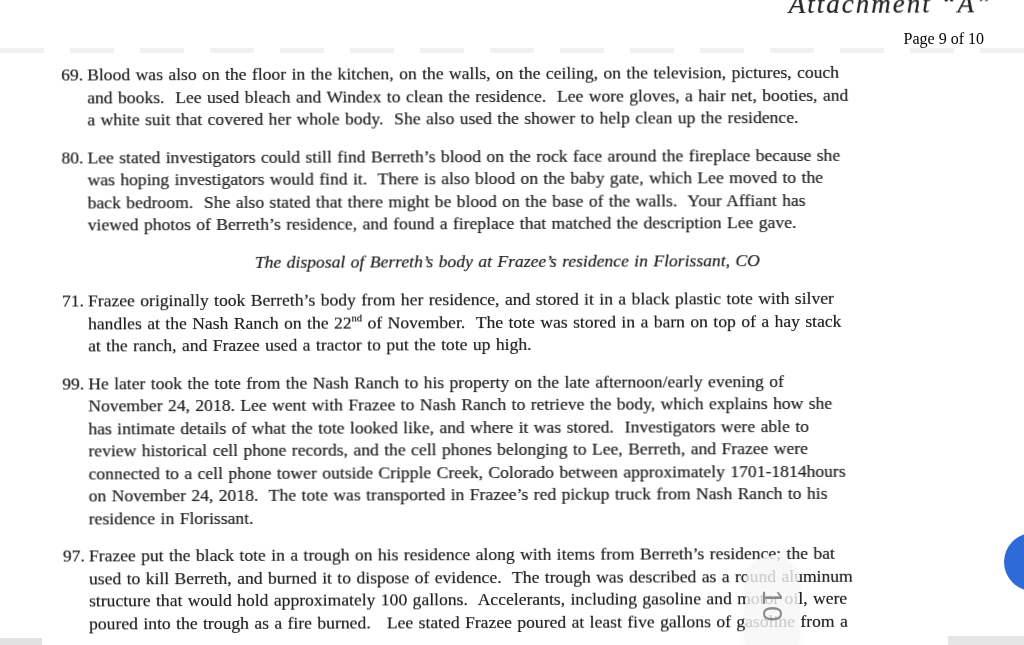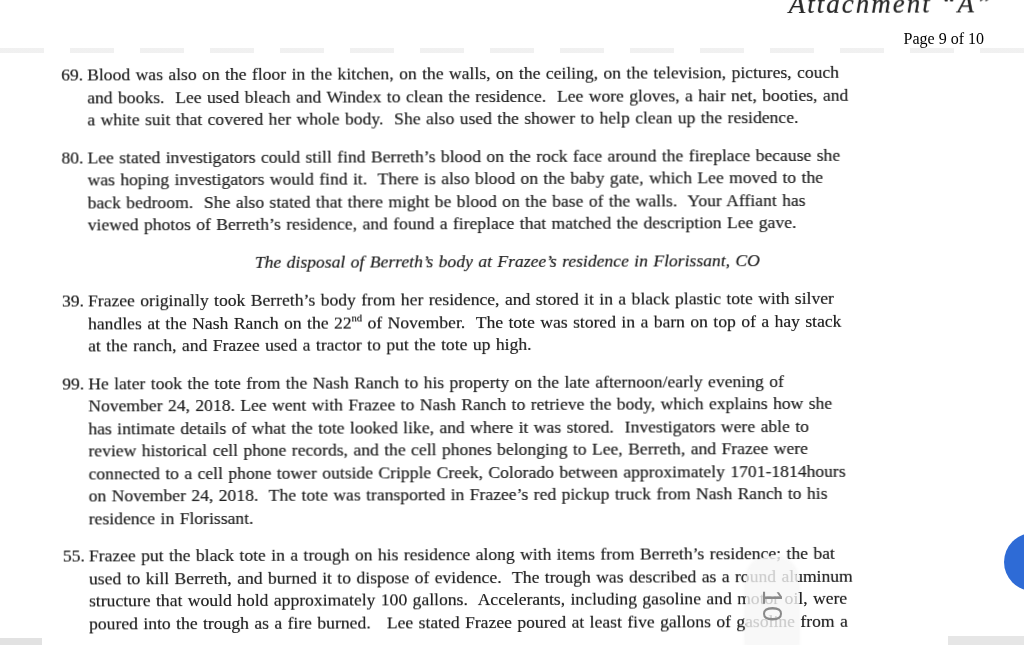--- a/index.html
+++ b/index.html
@@ -113,37 +113,37 @@
       </div>
       <div class="para">
         <span class="num">80.</span>
         <span class="line">Lee stated investigators could still find Berreth’s blood on the rock face around the fireplace because she</span>
         <span class="line">was hoping investigators would find it.  There is also blood on the baby gate, which Lee moved to the</span>
         <span class="line">back bedroom.  She also stated that there might be blood on the base of the walls.  Your Affiant has</span>
         <span class="line">viewed photos of Berreth’s residence, and found a fireplace that matched the description Lee gave.</span>
       </div>
       <div class="section-heading">The disposal of Berreth’s body at Frazee’s residence in Florissant, CO</div>
       <div class="para">
-        <span class="num">39.</span>
+        <span class="num">71.</span>
         <span class="line">Frazee originally took Berreth’s body from her residence, and stored it in a black plastic tote with silver</span>
         <span class="line">handles at the Nash Ranch on the 22<sup>nd</sup> of November.  The tote was stored in a barn on top of a hay stack</span>
         <span class="line">at the ranch, and Frazee used a tractor to put the tote up high.</span>
       </div>
       <div class="para">
         <span class="num">99.</span>
         <span class="line">He later took the tote from the Nash Ranch to his property on the late afternoon/early evening of</span>
         <span class="line">November 24, 2018. Lee went with Frazee to Nash Ranch to retrieve the body, which explains how she</span>
         <span class="line">has intimate details of what the tote looked like, and where it was stored.  Investigators were able to</span>
         <span class="line">review historical cell phone records, and the cell phones belonging to Lee, Berreth, and Frazee were</span>
         <span class="line">connected to a cell phone tower outside Cripple Creek, Colorado between approximately 1701-1814hours</span>
         <span class="line">on November 24, 2018.  The tote was transported in Frazee’s red pickup truck from Nash Ranch to his</span>
         <span class="line">residence in Florissant.</span>
       </div>
       <div class="para">
-        <span class="num">55.</span>
+        <span class="num">97.</span>
         <span class="line">Frazee put the black tote in a trough on his residence along with items from Berreth’s residence; the bat</span>
         <span class="line">used to kill Berreth, and burned it to dispose of evidence.  The trough was described as a round aluminum</span>
         <span class="line">structure that would hold approximately 100 gallons.  Accelerants, including gasoline and motor oil, were</span>
         <span class="line">poured into the trough as a fire burned.   Lee stated Frazee poured at least five gallons of gasoline from a</span>
       </div>
     </div>
 </div>
 
 <div class="page-label">Page 9 of 10</div>
 

